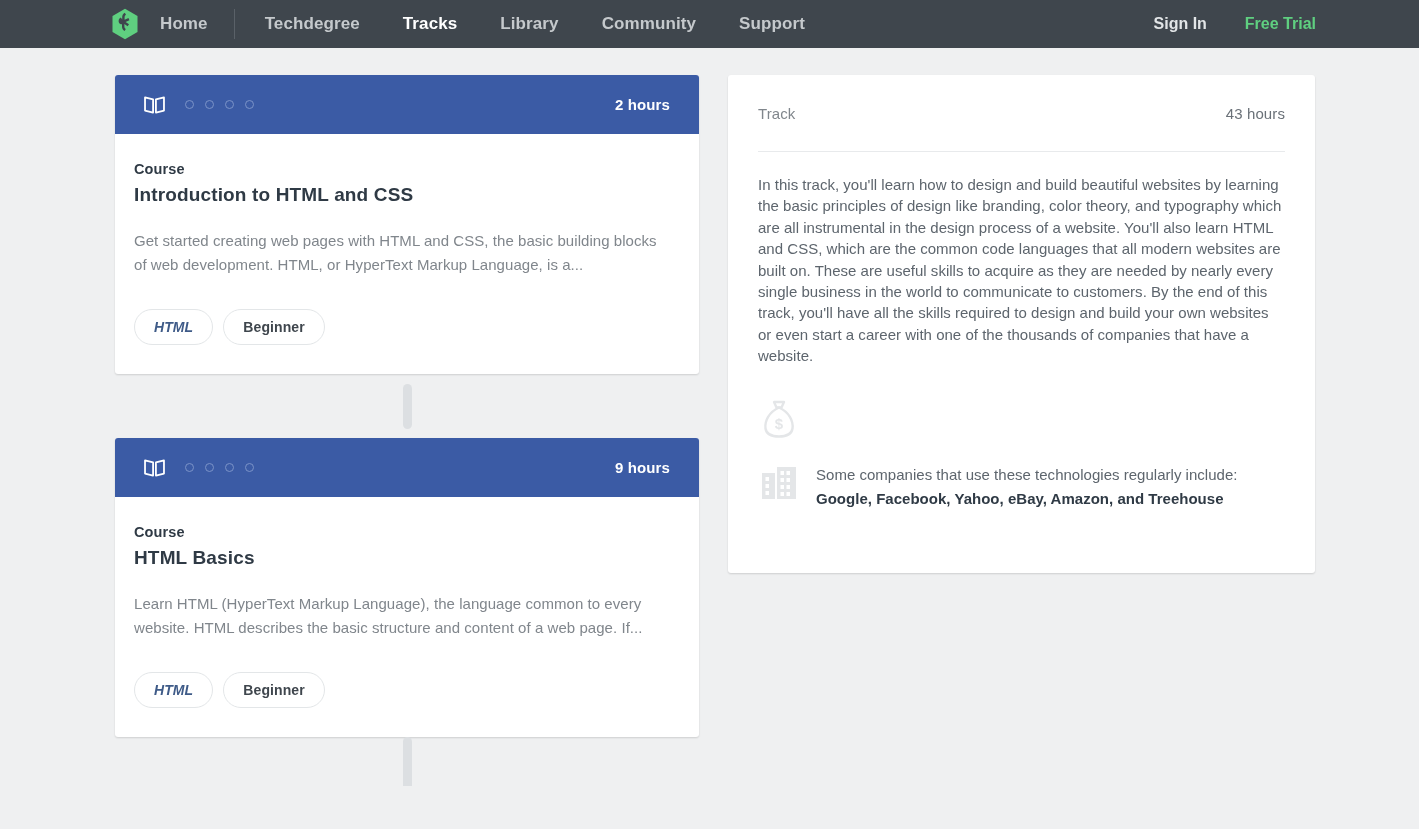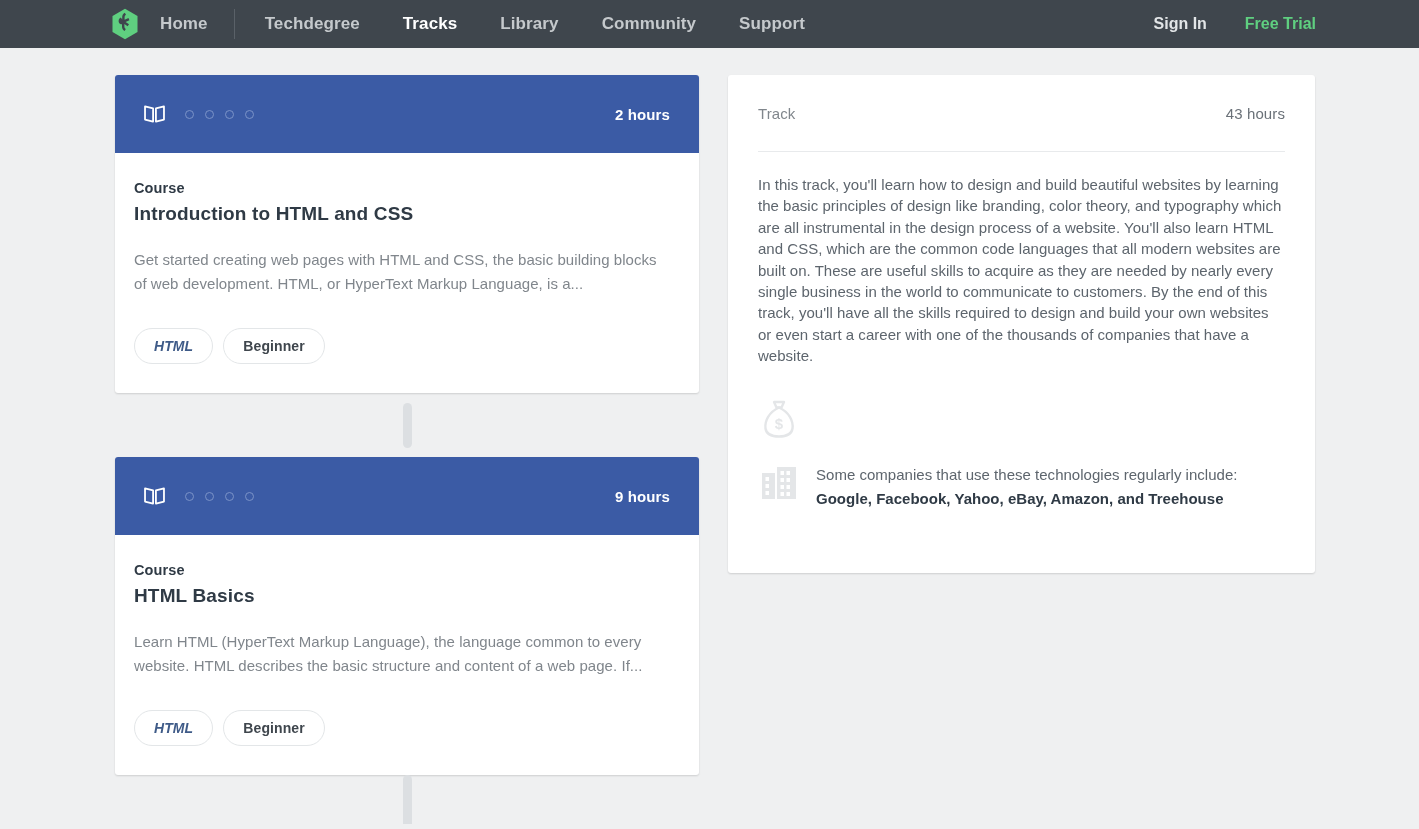--- a/index.html
+++ b/index.html
@@ -98,21 +98,21 @@
   .col-right { width: 587px; flex: none; }
 
   
   .course-card {
     background: #ffffff;
     border-radius: 3px;
     box-shadow: 0 1px 2px rgba(0,0,0,0.14);
     overflow: hidden;
   }
   .card-head {
-    height: 78px;
+    height: 59px;
     background: #3b5ba5;
     display: flex;
     align-items: center;
     padding: 0 29px 0 29px;
   }
   .book-icon { width: 21px; height: 18px; display: block; flex: none; }
   .dots {
     display: flex;
     align-items: center;
     gap: 11px;

